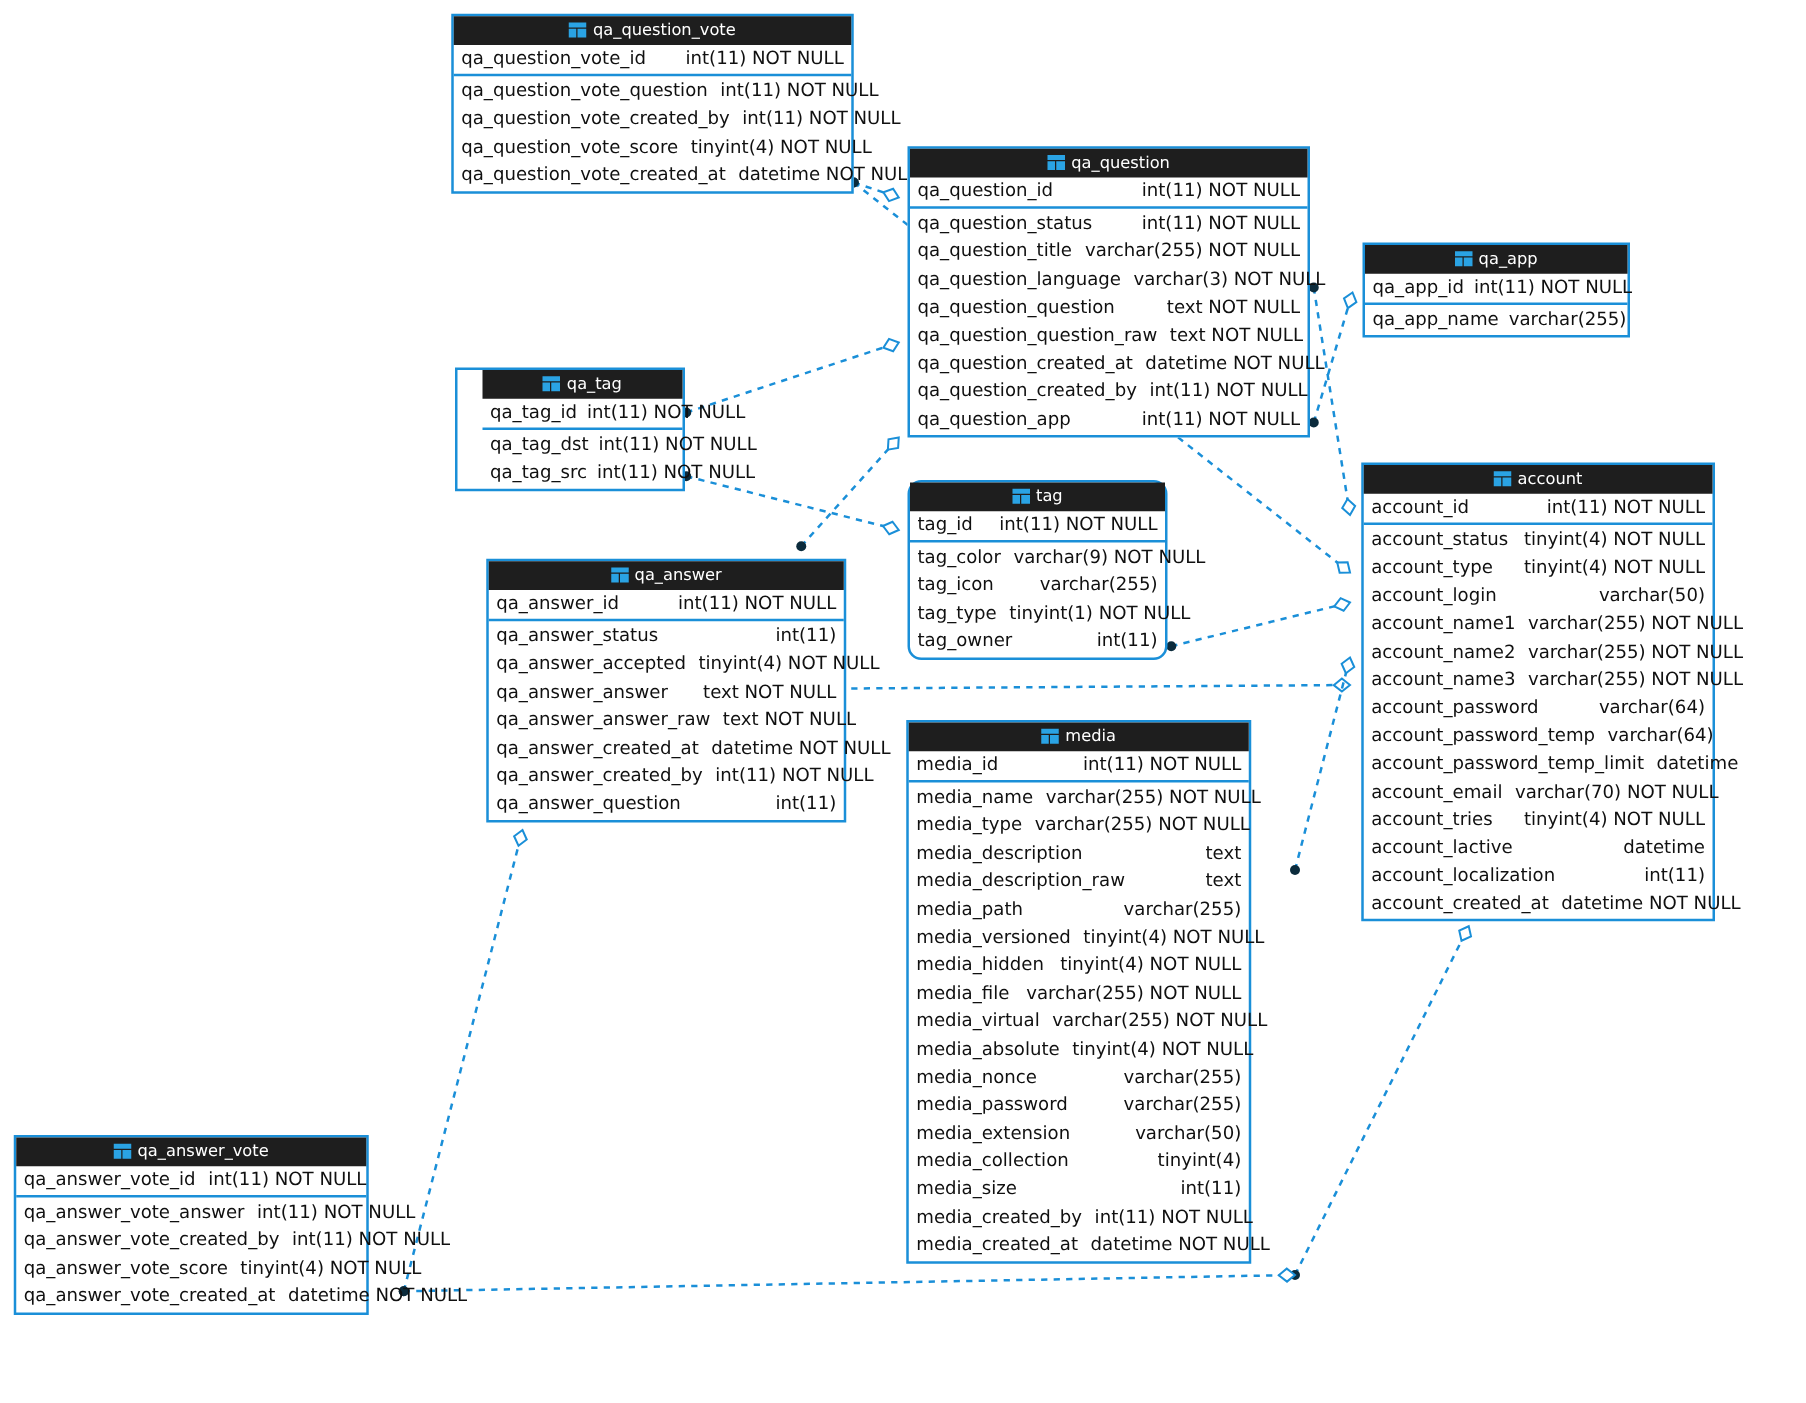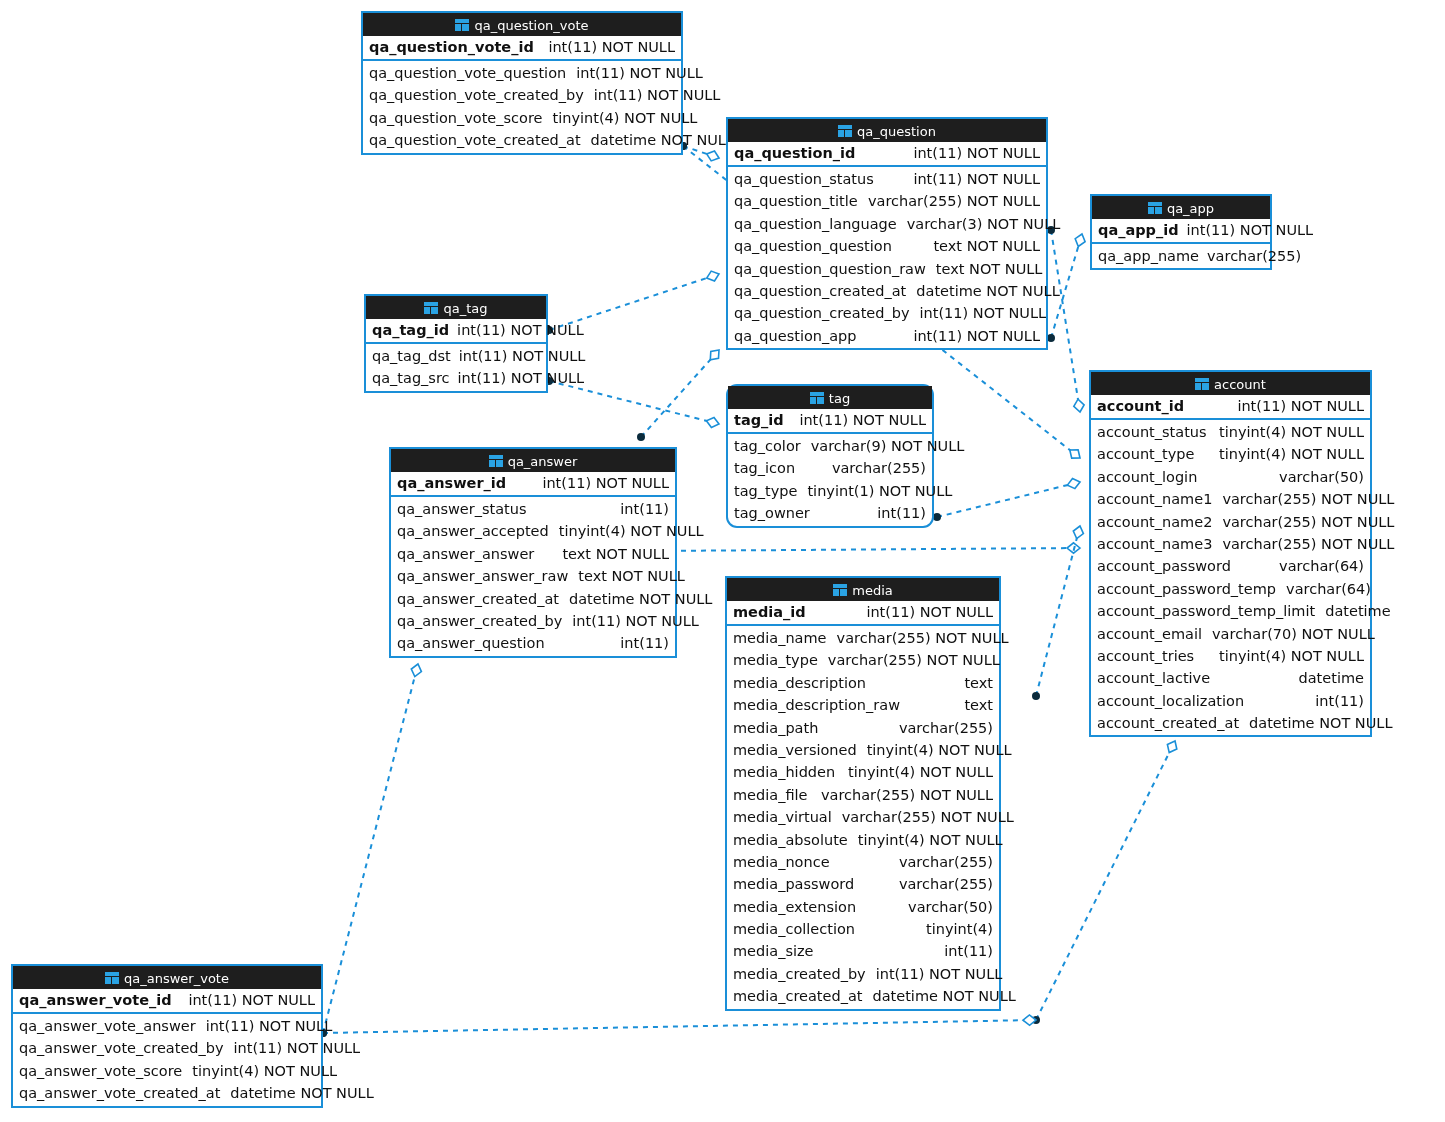--- a/index.html
+++ b/index.html
@@ -16,21 +16,21 @@
   .ticon i{position:absolute;display:block;background:#2aa3e4;}
   .ticon .bar{left:0;top:0;width:14px;height:4px;}
   .ticon .c1{left:0;top:5px;width:6px;height:7px;}
   .ticon .c2{left:7px;top:5px;width:7px;height:7px;}
 
   .pkwrap{border-bottom:2px solid #1a8fd8;}
   .row{display:flex;height:22.4px;line-height:22.4px;font-size:14.5px;
        color:#101010;padding:0 6px;box-sizing:border-box;white-space:nowrap;}
   .row .fn{flex:0 0 auto;}
   .row .ft{margin-left:auto;padding-left:10px;}
-  .row.pk .fn{font-weight:bold;}
+  .row.pk .fn{font-weight:normal;}
   .tight .row .ft{margin-left:0;padding-left:8px;}
   .body{padding:1px 0 1px 0;}
   .pkwrap .row{height:23px;line-height:23px;}
 </style>
 </head>
 <body>
 
 <div id="canvas">
   <svg id="links">
       <g>
@@ -162,36 +162,36 @@
         <div class="row">
           <span class="fn">qa_question_created_by</span>
           <span class="ft">int(11) NOT NULL</span>
         </div>
         <div class="row">
           <span class="fn">qa_question_app</span>
           <span class="ft">int(11) NOT NULL</span>
         </div>
       </div>
     </div>
-    <div class="table tight" style="left: 1090px; top: 194px; width: 182px;">
+    <div class="table tight" style="left: 1090px; top: 194px; width: 214px;">
       <div class="thead"><span class="ticon"><i class="bar"></i><i class="c1"></i><i class="c2"></i></span><span class="tname">qa_app</span></div>
       <div class="pkwrap">
         <div class="row pk">
           <span class="fn">qa_app_id</span>
           <span class="ft">int(11) NOT NULL</span>
         </div>
       </div>
       <div class="body">
         <div class="row">
           <span class="fn">qa_app_name</span>
           <span class="ft">varchar(255)</span>
         </div>
       </div>
     </div>
-    <div class="table tight" style="left: 364px; top: 294px; width: 184px;">
+    <div class="table tight" style="left: 364px; top: 294px; width: 184px; padding-left: 20px;">
       <div class="thead"><span class="ticon"><i class="bar"></i><i class="c1"></i><i class="c2"></i></span><span class="tname">qa_tag</span></div>
       <div class="pkwrap">
         <div class="row pk">
           <span class="fn">qa_tag_id</span>
           <span class="ft">int(11) NOT NULL</span>
         </div>
       </div>
       <div class="body">
         <div class="row">
           <span class="fn">qa_tag_dst</span>
@@ -408,21 +408,21 @@
         <div class="row">
           <span class="fn">media_created_by</span>
           <span class="ft">int(11) NOT NULL</span>
         </div>
         <div class="row">
           <span class="fn">media_created_at</span>
           <span class="ft">datetime NOT NULL</span>
         </div>
       </div>
     </div>
-    <div class="table" style="left: 11px; top: 964px; width: 312px;">
+    <div class="table" style="left: 11px; top: 908px; width: 284px;">
       <div class="thead"><span class="ticon"><i class="bar"></i><i class="c1"></i><i class="c2"></i></span><span class="tname">qa_answer_vote</span></div>
       <div class="pkwrap">
         <div class="row pk">
           <span class="fn">qa_answer_vote_id</span>
           <span class="ft">int(11) NOT NULL</span>
         </div>
       </div>
       <div class="body">
         <div class="row">
           <span class="fn">qa_answer_vote_answer</span>

